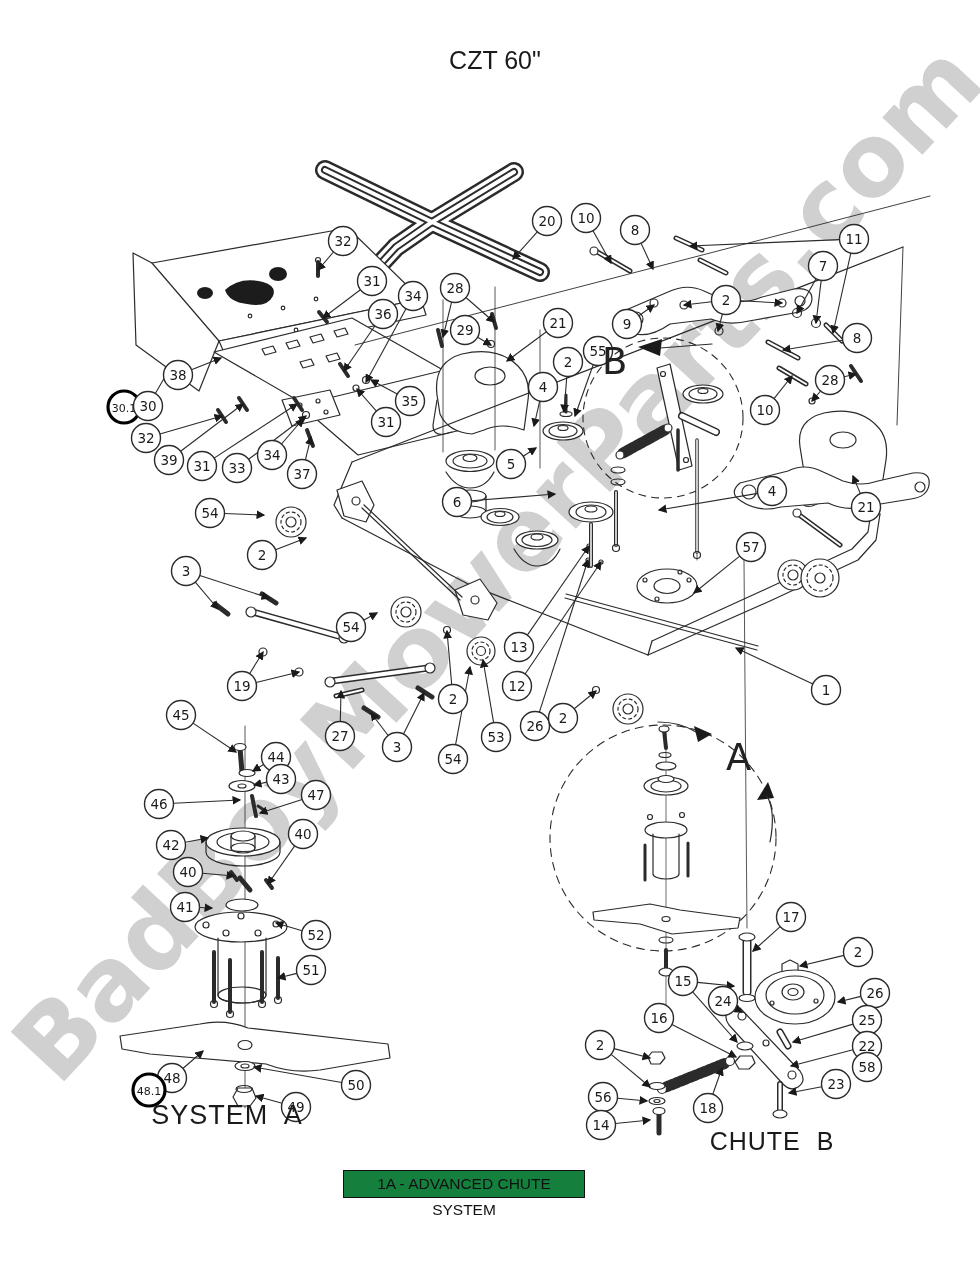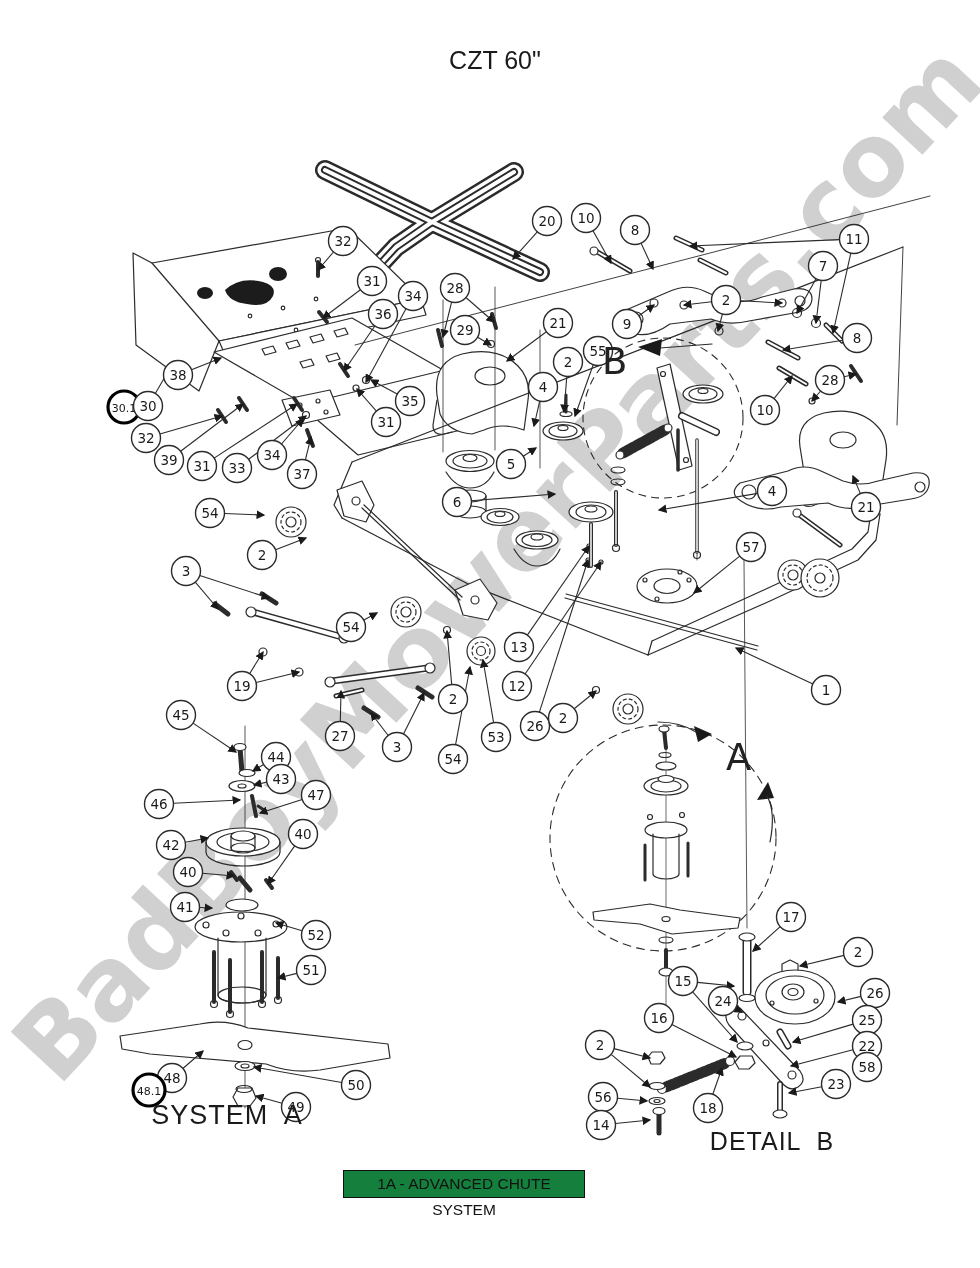--- a/index.html
+++ b/index.html
@@ -807,17 +807,17 @@
 </svg>
 
 <div class="title">
   <div>CZT 60"</div>
 </div>
 
 <div class="letter" id="letterB">B</div>
 <div class="letter" id="letterA">A</div>
 
 <div class="detail-label" id="detailA">SYSTEM  A</div>
-<div class="detail-label" id="detailB">DETAIL  B</div>
+<div class="detail-label" id="detailB">CHUTE  B</div>
 
 <div class="footer-box">1A - ADVANCED CHUTE SYSTEM</div>
 
 </div>
 
 </body></html>

